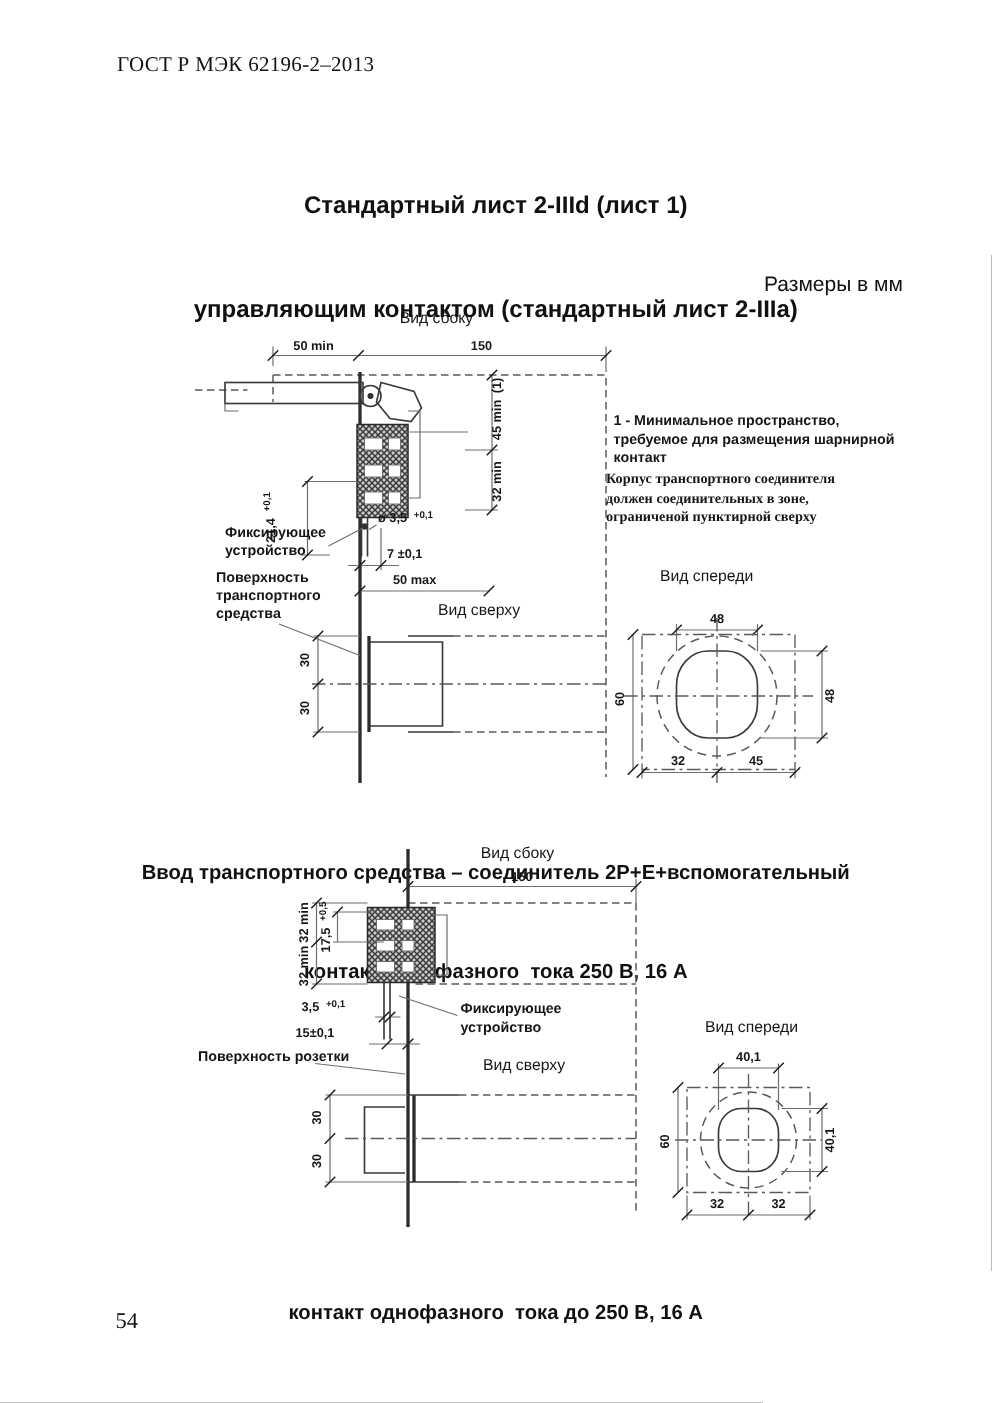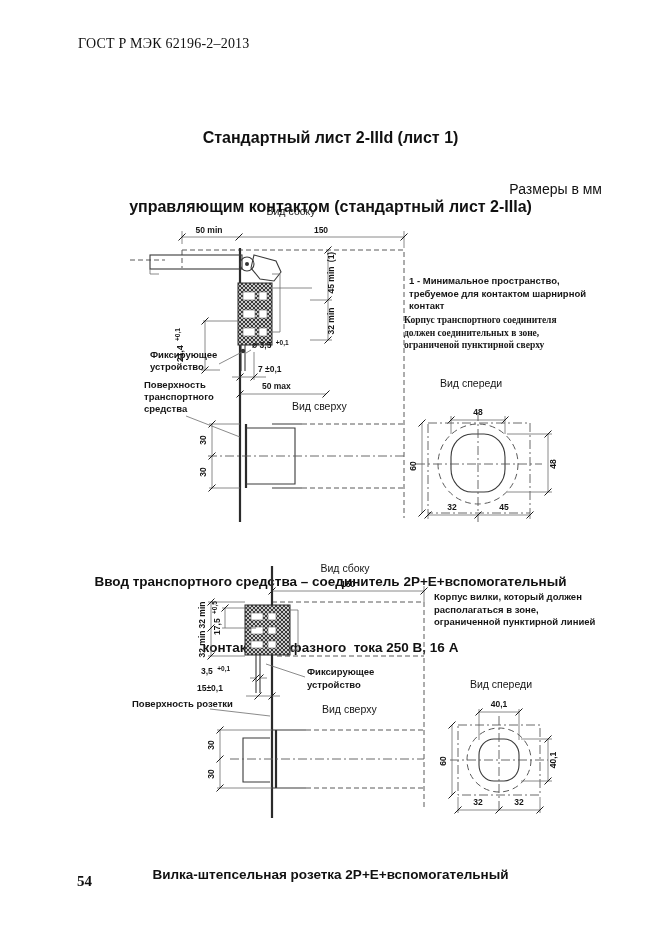--- a/index.html
+++ b/index.html
@@ -10,21 +10,21 @@
   .title{position:absolute;top:80px;left:40px;width:581px;text-align:center;
          font-weight:bold;font-size:16px;line-height:23px;white-space:pre-wrap;}
   .units{position:absolute;top:181px;right:59px;font-size:14px;}
   .caption{position:absolute;left:0;width:661px;text-align:center;font-weight:bold;
            font-size:13.5px;line-height:22px;white-space:pre-wrap;}
   .cap1{top:527px;} .cap2{top:820px;}
   .note{position:absolute;font-size:9.5px;font-weight:bold;line-height:12.5px;color:#161616;}
   .n1{left:409px;top:247px;width:195px;margin-top:28px;}
   .n2{left:404px;top:314px;width:195px;font-family:Liberation Serif, serif;}
   .n3{left:434px;top:591px;width:195px;}
-  .pagenum{position:absolute;top:873px;left:77px;font-family:"Liberation Serif",serif;font-size:15px;font-weight:bold;}
+  .pagenum{position:absolute;top:873px;left:77px;font-family:"Liberation Serif",serif;font-size:15px;}
   .fig{position:absolute;left:70px;}
   .f1{top:200px;} .f2{top:560px;}
   svg text{font-family:"Liberation Sans",sans-serif;fill:#161616;}
   .t-view{font-size:10.5px;}
   .t-dim{font-size:8.5px;font-weight:bold;}
   .t-sup{font-size:6.5px;font-weight:bold;}
   .t-lbl{font-size:9.5px;font-weight:bold;}
   .ln{stroke:#3a3a3a;stroke-width:1.1;fill:none;}
   .ln2{stroke:#2b2b2b;stroke-width:2.2;fill:none;}
   .thin{stroke:#6d6d6d;stroke-width:.8;fill:none;}
@@ -190,21 +190,21 @@
         <path class="thin" d="M358 313 V319 M460 313 V319 M358 315 H460"></path>
         <path class="tick" d="M354.5 318.5 l7 -7 M404.5 318.5 l7 -7 M456.5 318.5 l7 -7"></path>
         <text class="t-dim" x="382" y="310" text-anchor="middle">32</text>
         <text class="t-dim" x="434" y="310" text-anchor="middle">45</text>
       </g>
     </g>
   </svg>
 
   <div class="note n1">
     <div>1 - Минимальное пространство,</div>
-    <div>требуемое для контактом шарнирной</div>
+    <div>требуемое для размещения шарнирной</div>
     <div>контакт</div>
   </div>
   <div class="note n2">
     <div>Корпус транспортного соединителя</div>
     <div>должен соединительных в зоне,</div>
     <div>ограниченой пунктирной сверху</div>
   </div>
 
   <div class="caption cap1">
     <div>Ввод транспортного средства – соединитель 2Р+Е+вспомогательный</div>
@@ -327,25 +327,19 @@
 
       <g>
         <path class="thin" d="M388 237 V253 M470 237 V253 M388 250 H470"></path>
         <path class="tick" d="M384.5 253.5 l7 -7 M425.5 253.5 l7 -7 M466.5 253.5 l7 -7"></path>
         <text class="t-dim" x="408" y="245" text-anchor="middle">32</text>
         <text class="t-dim" x="449" y="245" text-anchor="middle">32</text>
       </g>
     </g>
   </svg>
 
-  <div class="note n3">
-    <div>Корпус вилки, который должен</div>
-    <div>располагаться в зоне,</div>
-    <div>ограниченной пунктирной линией</div>
-  </div>
 
   <div class="caption cap2">
-    <div>Вилка-штепсельная розетка 2Р+Е+вспомогательный</div>
     <div>контакт однофазного  тока до 250 В, 16 А</div>
   </div>
 
   <div class="pagenum">54</div>
 </div>
 
 </body></html>

